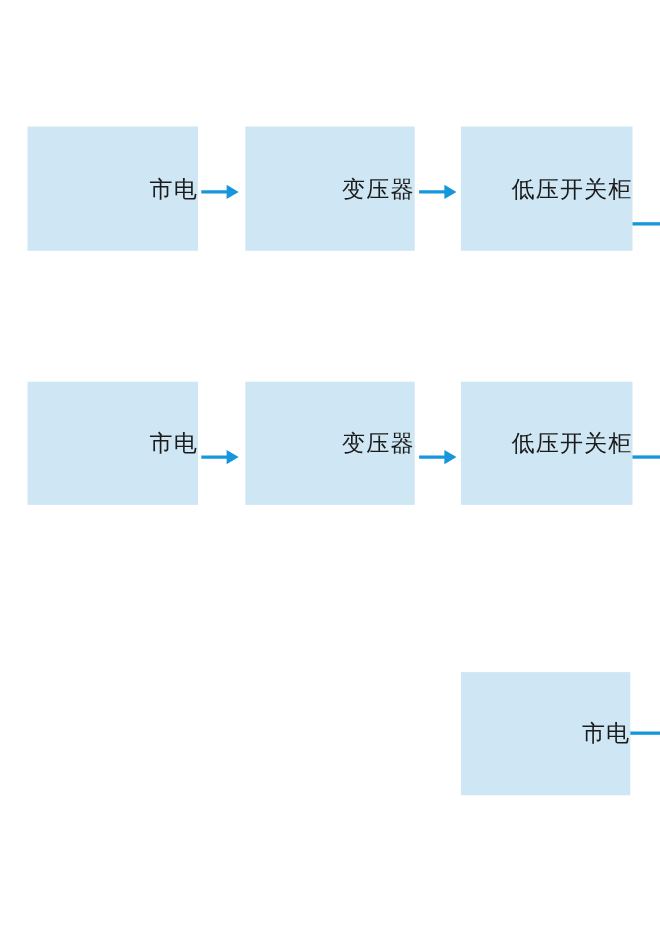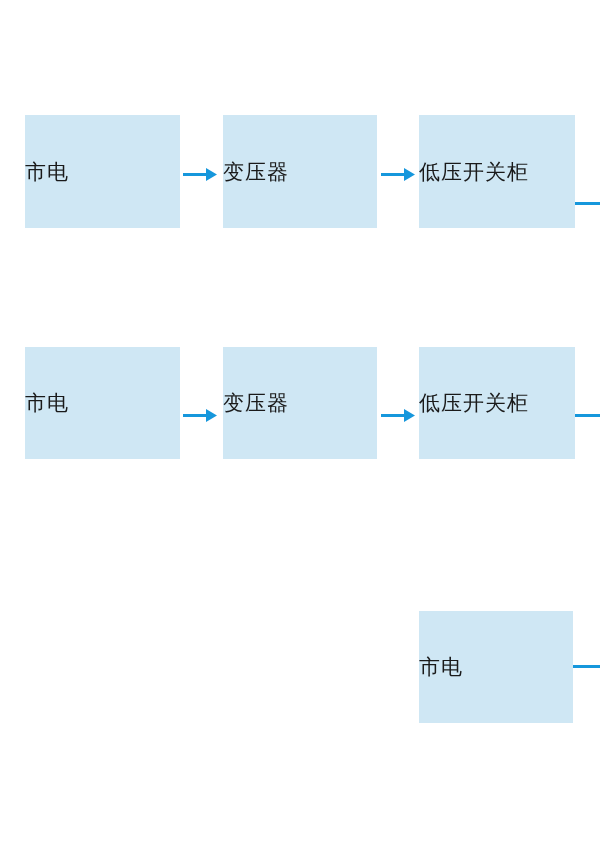--- a/index.html
+++ b/index.html
@@ -13,21 +13,21 @@
     height: 857px;
     background: #ffffff;
     overflow: hidden;
     font-family: "Liberation Sans", sans-serif;
   }
   .node {
     position: absolute;
     background: #cfe7f4;
     display: flex;
     align-items: center;
-    justify-content: flex-start;
+    justify-content: flex-end;
     font-size: 21px;
     color: #1a1a1a;
     letter-spacing: 1px;
     box-sizing: border-box;
   }
   
   #n-r1-1 { left: 25px;  top: 115px; width: 155px; height: 113px; }
   #n-r1-2 { left: 223px; top: 115px; width: 154px; height: 113px; }
   #n-r1-3 { left: 419px; top: 115px; width: 156px; height: 113px; }
   

